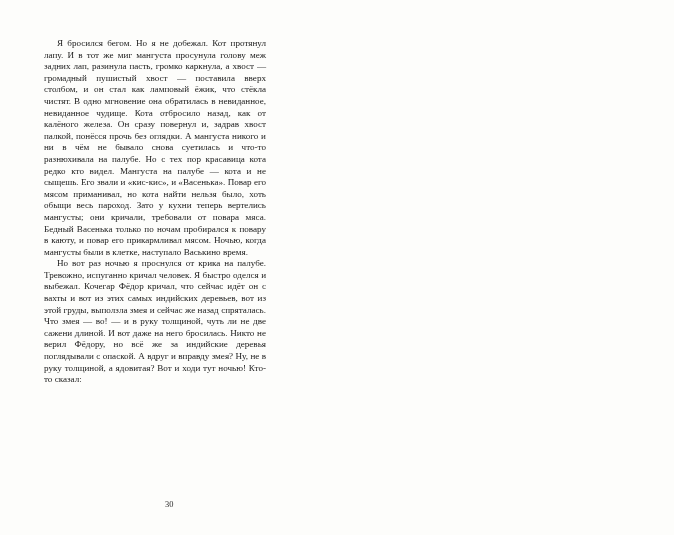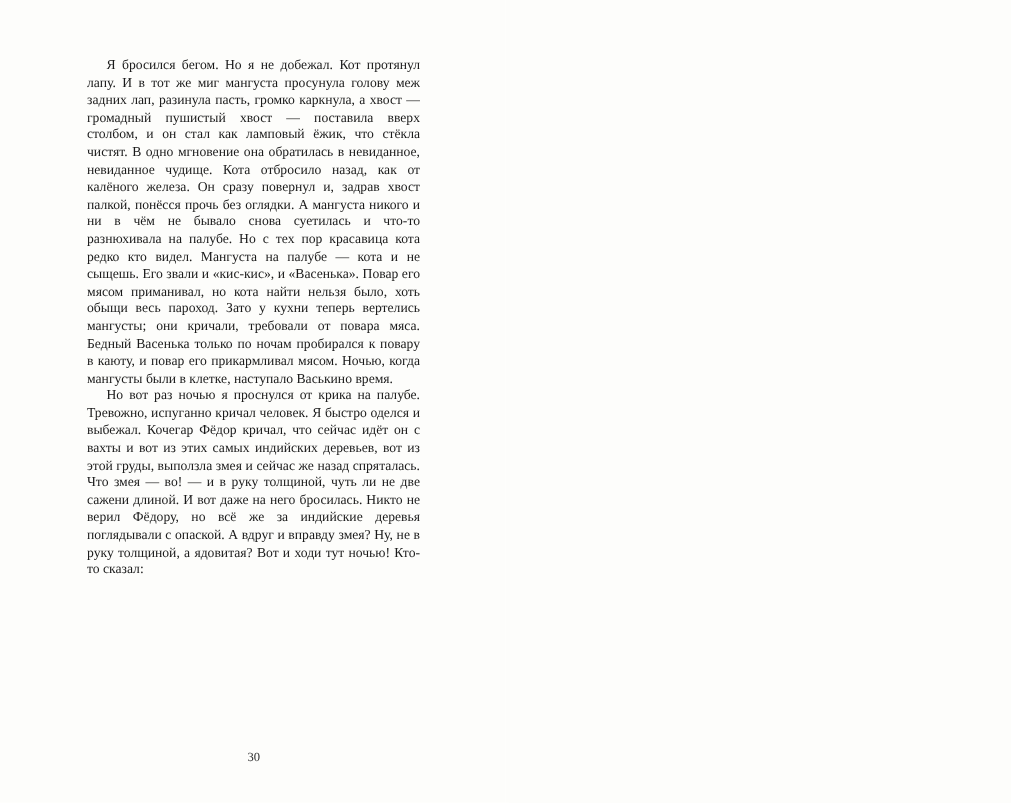--- a/index.html
+++ b/index.html
@@ -32,21 +32,21 @@
 
   .text-col {
     position: absolute;
     font-size: 9.1px;
     line-height: 11.6px;
     text-align: justify;
     color: #1a1a1a;
     hyphens: manual;
   }
   .left-col {
-    left: 58px;
+    left: 44px;
     top: 38px;
     width: 222px;
   }
   .text-col p {
     margin: 0;
     text-indent: 13px;
   }
   .folio {
     position: absolute;
     font-size: 8.4px;

